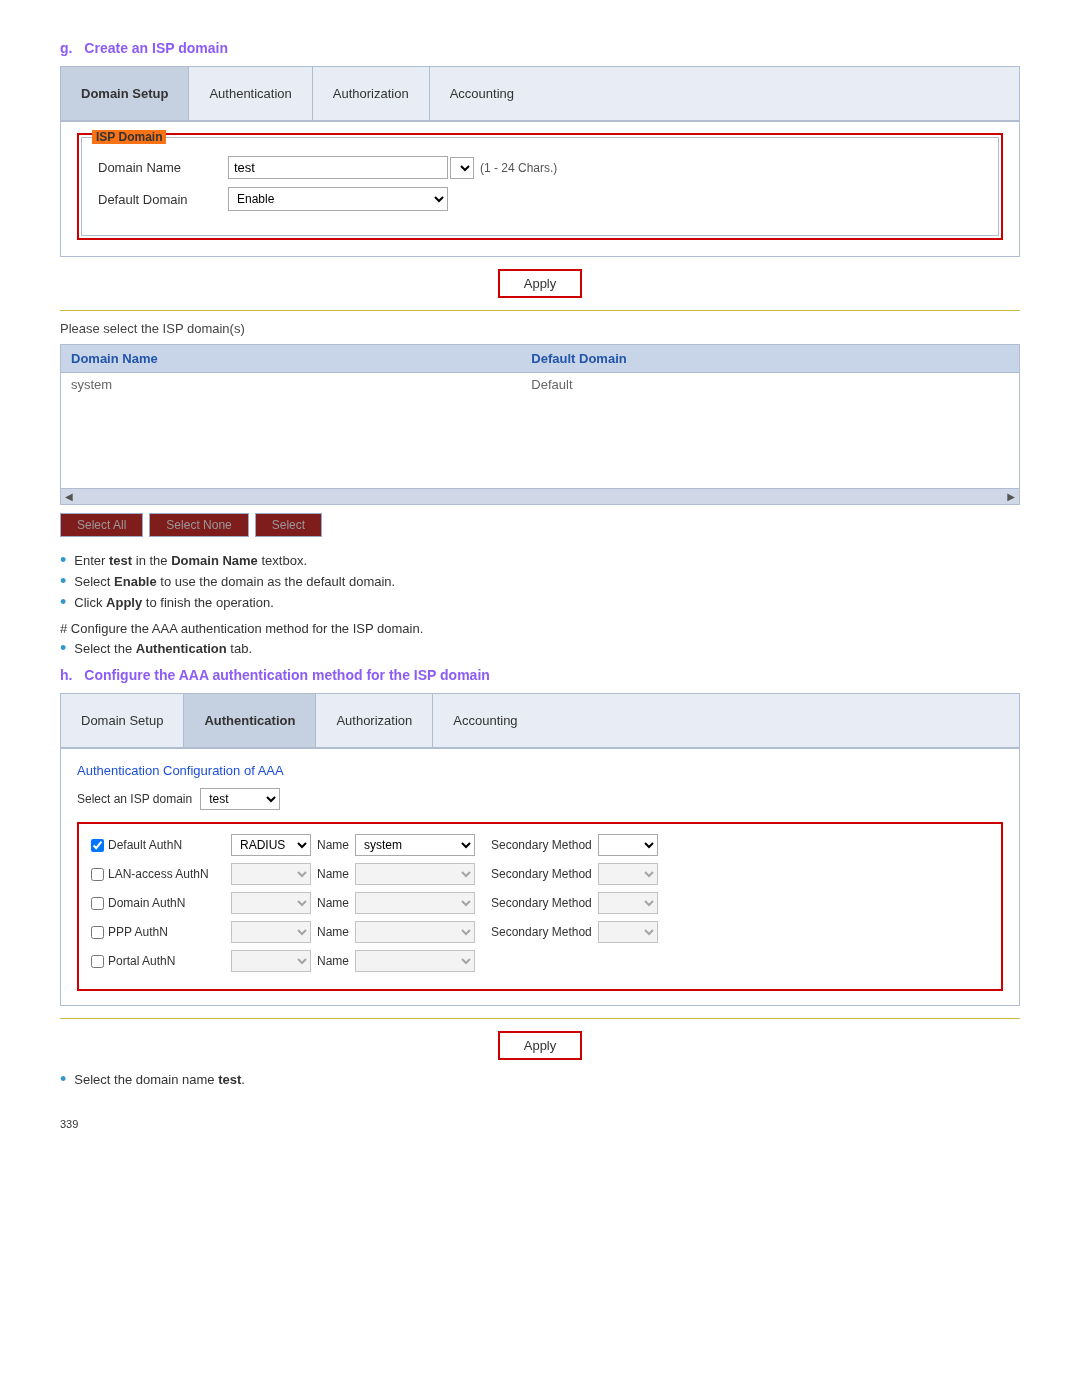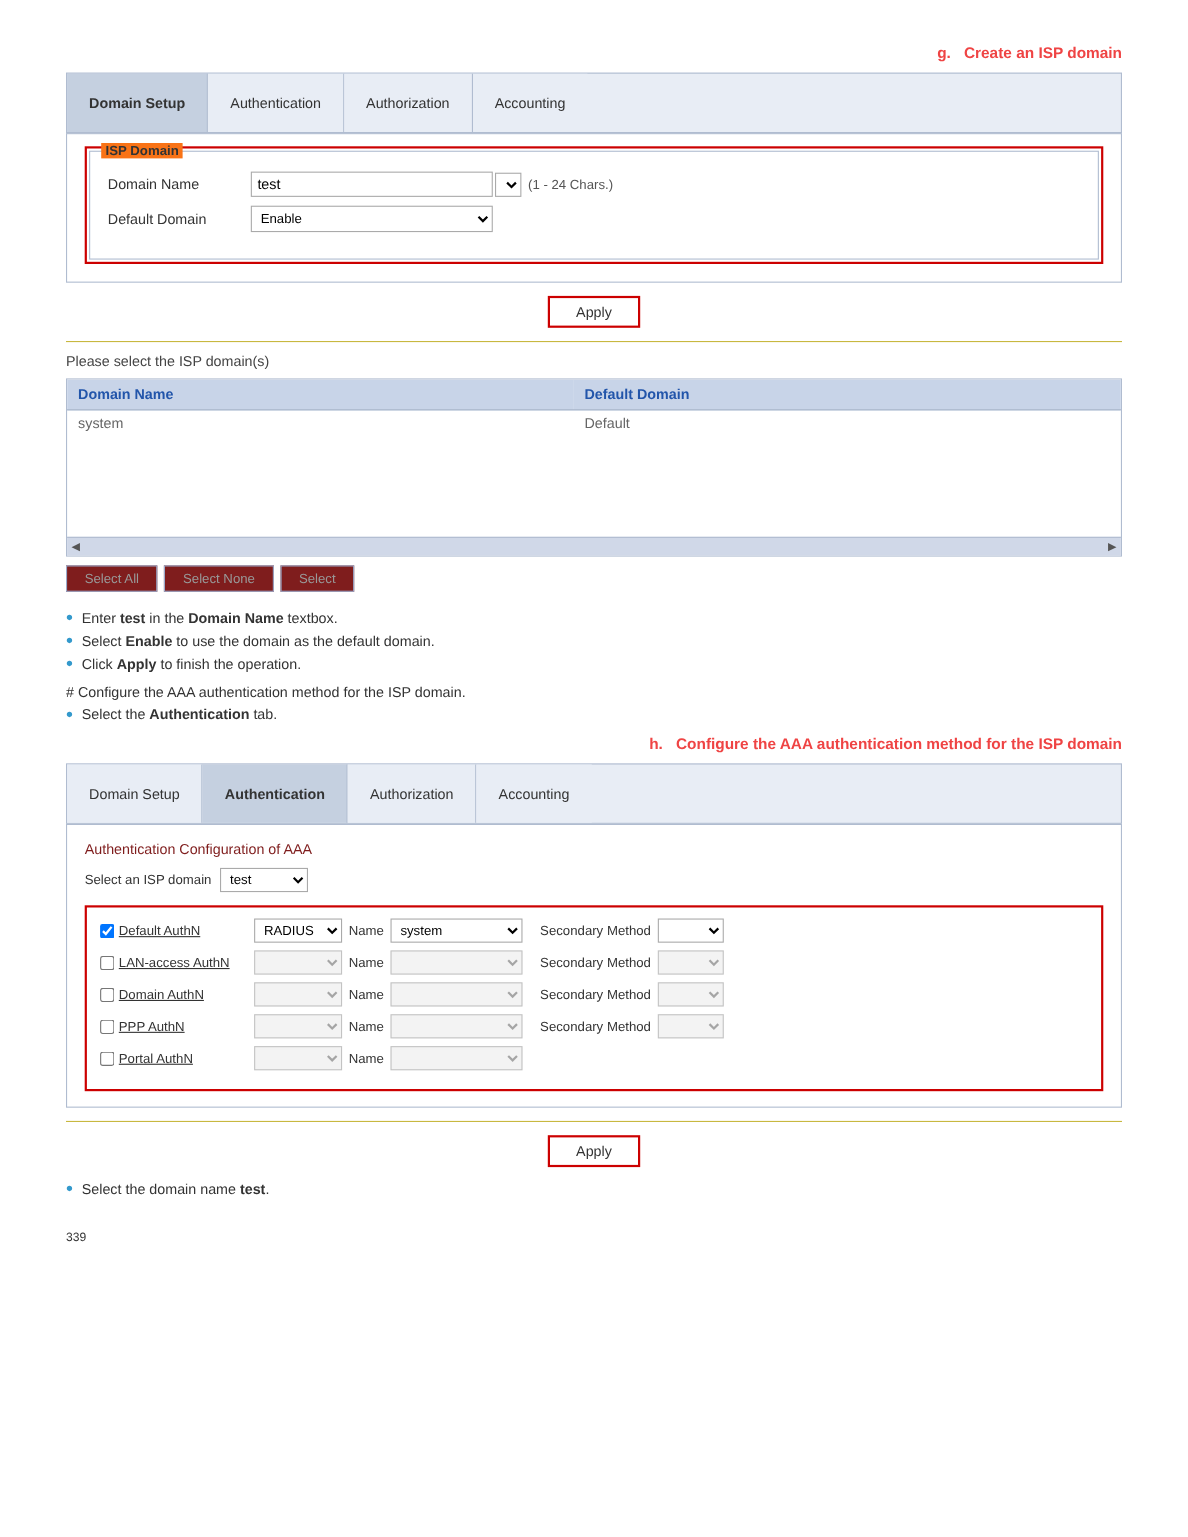--- a/index.html
+++ b/index.html
@@ -8,25 +8,24 @@
       font-size: 13px;
       background: #fff;
       color: #333;
       padding: 40px 60px;
       width: 1080px;
       min-height: 1397px;
     }
 
     
     .section-heading {
-      color: #ef4444;
+      color: #8b5cf6;
       font-size: 14px;
       font-weight: bold;
       margin-bottom: 10px;
-      text-align: right;
     }
     .section-letter {
       margin-right: 8px;
     }
 
     
     .tab-bar {
       display: flex;
       border: 1px solid #b0bcd0;
       background: #e8edf5;
@@ -226,42 +225,41 @@
     
     .aaa-form-panel {
       border: 1px solid #b0bcd0;
       padding: 14px 16px;
       background: #fff;
       margin-bottom: 12px;
     }
     .aaa-form-title {
       font-size: 13px;
       font-weight: normal;
-      color: #7f1d1d;
+      color: #1d4ed8;
       margin-bottom: 10px;
     }
     .aaa-row {
       display: flex;
       align-items: center;
       margin-bottom: 7px;
       font-size: 12px;
     }
     .aaa-select {
       border: 1px solid #aaa;
       padding: 2px 4px;
       font-size: 12px;
       background: #fff;
       min-width: 60px;
     }
     .aaa-checkbox-label {
       display: flex;
       align-items: center;
       width: 140px;
       font-size: 12px;
-      text-decoration: underline;
     }
     .aaa-checkbox-label input[type=checkbox] {
       margin-right: 4px;
     }
     .aaa-name-label {
       margin: 0 6px;
       font-size: 12px;
       color: #333;
     }
     .aaa-name-select {

